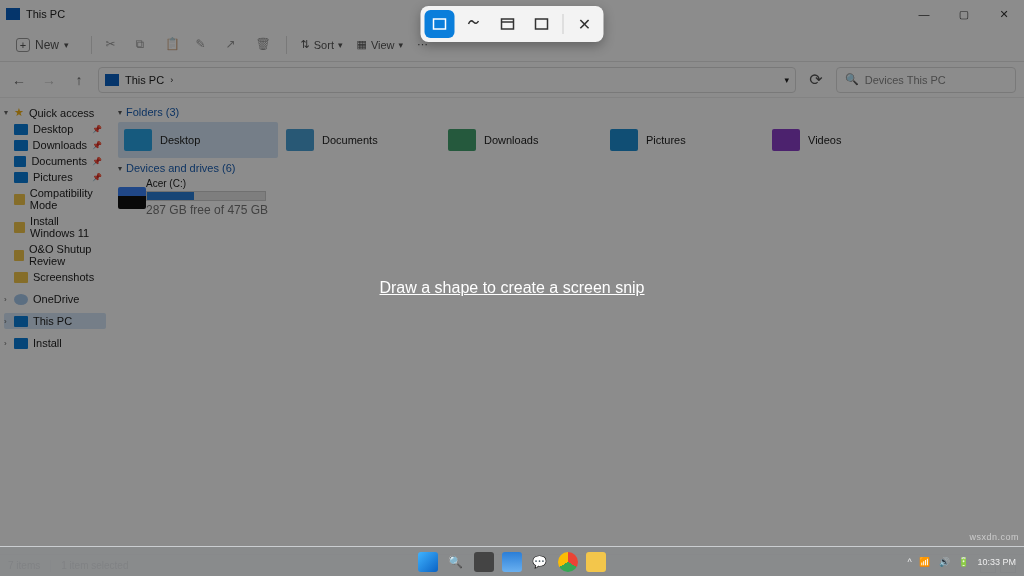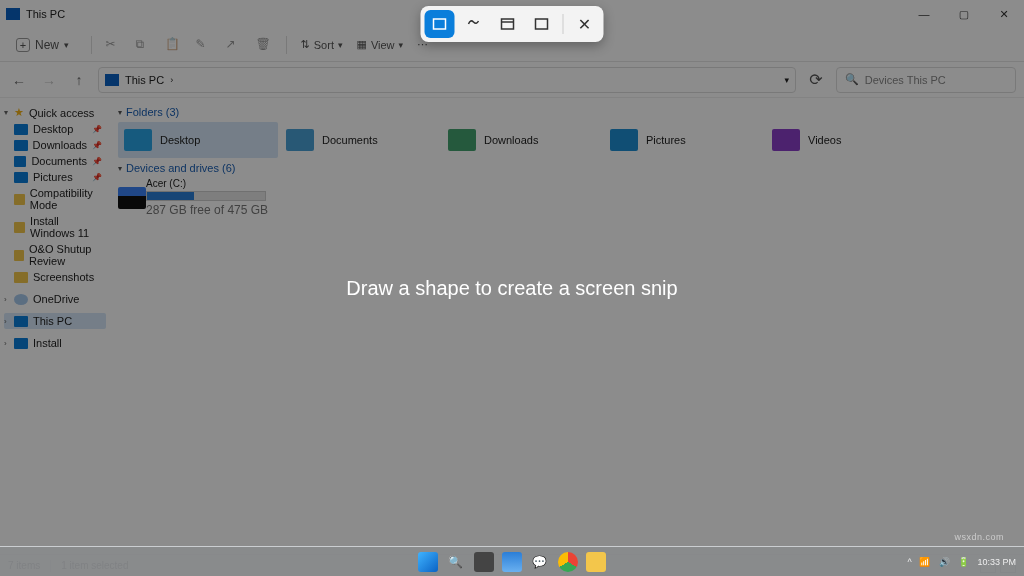--- a/index.html
+++ b/index.html
@@ -57,33 +57,33 @@
   .bar { width: 120px; height: 10px; background: #e6e6e6; border: 1px solid #ccc; margin: 2px 0; }
   .bar > div { height: 100%; background: #2a7ed8; width: 40%; }
   .sub { color: #777; font-size: 12px; }
   
   .statusbar { position: absolute; bottom: 0; left: 0; right: 0; height: 22px; border-top: 1px solid #eee; display: flex; align-items: center; padding: 0 8px; font-size: 10px; color: #555; gap: 10px; }
   .statusbar .sep { width: 1px; height: 12px; background: #ddd; }
   .viewsw { margin-left: auto; display: flex; gap: 4px; }
   .viewsw span { width: 16px; height: 14px; border: 1px solid #bbb; }
   
   .dim { position: absolute; inset: 0; background: rgba(0,0,0,.45); }
-  .hint { position: absolute; left: 50%; top: 288px; transform: translate(-50%,-50%); color: #fff; font-size: 20px; font-weight: 400; white-space: nowrap; }
+  .hint { position: absolute; left: 50%; top: 288px; transform: translate(-50%,-50%); color: #fff; font-size: 16px; font-weight: 400; white-space: nowrap; text-decoration: underline; }
   
   .sniptb { position: absolute; top: 6px; left: 50%; transform: translateX(-50%); background: #f3f3f3; border-radius: 8px; height: 36px; display: flex; align-items: center; padding: 4px; gap: 4px; box-shadow: 0 4px 12px rgba(0,0,0,.3); }
   .snipbtn { width: 30px; height: 28px; border-radius: 6px; display: flex; align-items: center; justify-content: center; color: #333; }
   .snipbtn.sel { background: #0a7edb; color: #fff; }
   .snipsep { width: 1px; height: 20px; background: #ccc; margin: 0 2px; }
   
   .taskbar { position: absolute; bottom: 0; left: 0; right: 0; height: 30px; background: rgba(235,238,242,.85); display: flex; align-items: center; justify-content: center; gap: 10px; border-top: 1px solid rgba(0,0,0,.08); }
   .taskbar .dim2 { position: absolute; inset: 0; background: rgba(0,0,0,.38); }
   .tb-center { position: relative; display: flex; gap: 8px; z-index: 2; }
   .tbicon { width: 20px; height: 20px; border-radius: 3px; display: flex; align-items: center; justify-content: center; font-size: 12px; }
   .tb-right { position: absolute; right: 8px; display: flex; align-items: center; gap: 8px; font-size: 9px; color: #eee; z-index: 2; }
-  .watermark { position: absolute; right: 20px; bottom: 34px; font-size: 9px; color: rgba(255,255,255,.55); letter-spacing: .5px; z-index: 5; }
+  .watermark { position: absolute; right: 5px; bottom: 34px; font-size: 9px; color: rgba(255,255,255,.55); letter-spacing: .5px; z-index: 5; }
 </style>
 </head>
 <body>
 
 <div id="desktop">
 
   <div class="explorer">
     <div class="titlebar">
       <span class="icon"></span>
       <span>This PC</span>

